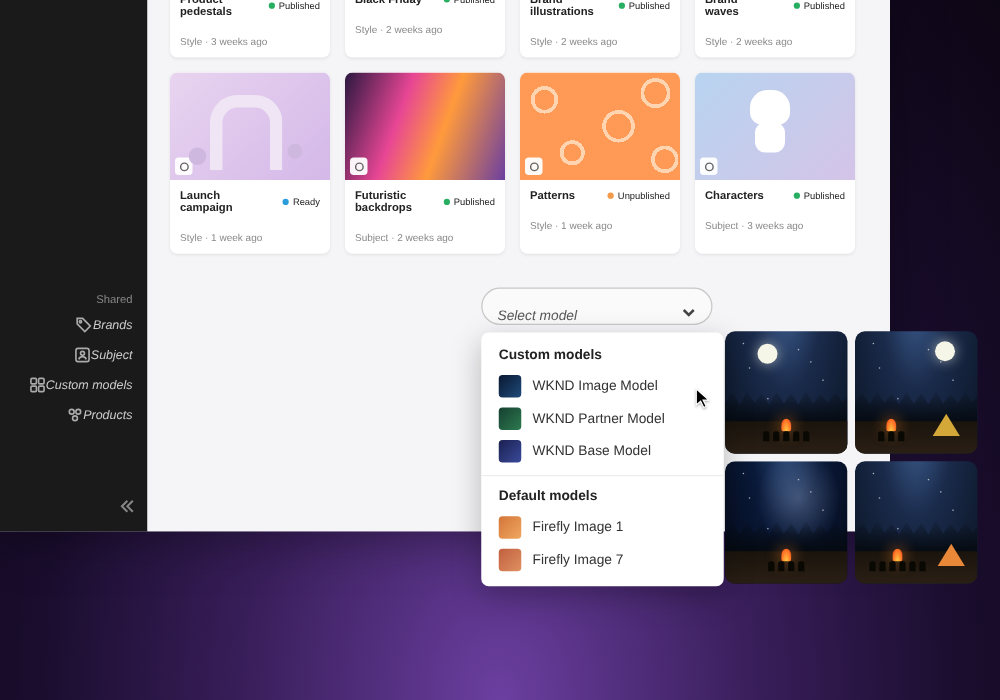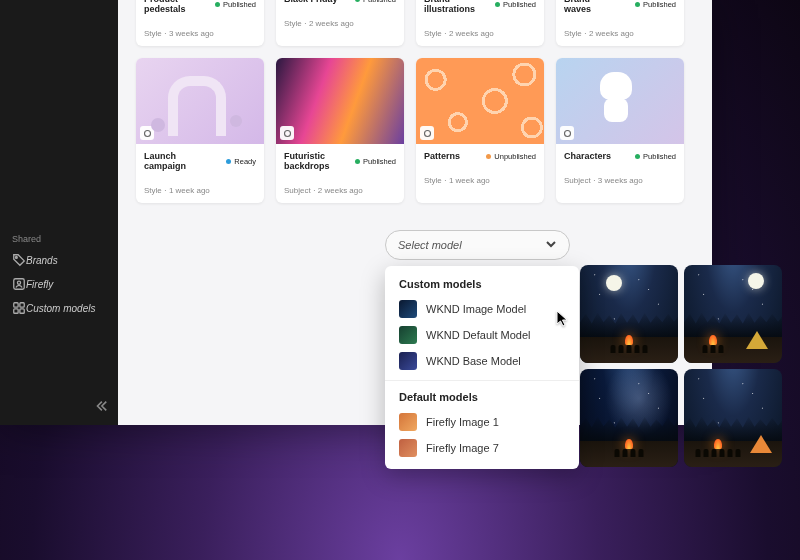--- a/index.html
+++ b/index.html
@@ -20,20 +20,21 @@
 }
 .sidebar {
   width: 118px;
   background: #1a1a1a;
   color: #ccc;
   display: flex;
   flex-direction: column;
   font-size: 10px;
   padding-top: 228px;
   position: relative;
+  align-items: flex-end;
 }
 .sidebar-heading {
   color: #888;
   font-size: 9px;
   padding: 6px 12px 4px;
 }
 .sidebar-item {
   display: flex;
   align-items: center;
   padding: 5px 12px;
@@ -131,21 +132,21 @@
   position: absolute;
   left: 385px; top: 230px;
   width: 185px;
 }
 .dropdown-trigger {
   width: 100%;
   height: 30px;
   background: #fafafa;
   border: 1px solid #c8c8c8;
   border-radius: 15px;
-  display: flex; align-items: center; justify-content: space-between;
+  display: flex; align-items: flex-end; justify-content: space-between;
   padding: 0 12px;
   font-size: 11px;
   font-style: italic;
   color: #555;
   cursor: pointer;
 }
 .dropdown-trigger svg { width: 12px; height: 12px; stroke: #444; fill: none; stroke-width: 2; }
 .dropdown-menu {
   width: 194px;
   background: #fff;
@@ -236,33 +237,43 @@
       <span>Brands</span>
     </div>
     <div class="sidebar-item">
       <span class="sidebar-icon">
           <svg viewBox="0 0 16 16">
             <rect x="2" y="2" width="12" height="12" rx="2"></rect>
             <circle cx="8" cy="6.5" r="1.8"></circle>
             <path d="M4.5 12c.8-1.8 2-2.5 3.5-2.5s2.7.7 3.5 2.5"></path>
           </svg>
         </span>
-      <span>Firefly</span>
+      <span>Subject</span>
     </div>
     <div class="sidebar-item">
       <span class="sidebar-icon">
           <svg viewBox="0 0 16 16">
             <rect x="2" y="2" width="5" height="5" rx="1"></rect>
             <rect x="9" y="2" width="5" height="5" rx="1"></rect>
             <rect x="2" y="9" width="5" height="5" rx="1"></rect>
             <rect x="9" y="9" width="5" height="5" rx="1"></rect>
           </svg>
         </span>
       <span>Custom models</span>
     </div>
+    <div class="sidebar-item">
+      <span class="sidebar-icon">
+          <svg viewBox="0 0 16 16">
+            <circle cx="5" cy="5" r="2.2"></circle>
+            <circle cx="11" cy="5" r="2.2"></circle>
+            <circle cx="8" cy="11" r="2.2"></circle>
+          </svg>
+        </span>
+      <span>Products</span>
+    </div>
 
     <div class="sidebar-collapse">
       <svg width="14" height="14" viewBox="0 0 16 16" stroke="#888" fill="none" stroke-width="1.8">
           <path d="M9 3l-5 5 5 5M14 3l-5 5 5 5"></path>
         </svg>
     </div>
   </div>
 
   <div class="main">
 
@@ -459,21 +470,21 @@
         </svg></span>
   </div>
   <div class="dropdown-menu">
     <div class="dd-heading">Custom models</div>
     <div class="dd-item">
       <div class="dd-swatch sw-brand"></div>
       <span>WKND Image Model</span>
     </div>
     <div class="dd-item">
       <div class="dd-swatch sw-partner"></div>
-      <span>WKND Default Model</span>
+      <span>WKND Partner Model</span>
     </div>
     <div class="dd-item">
       <div class="dd-swatch sw-base"></div>
       <span>WKND Base Model</span>
     </div>
     <div class="dd-divider"></div>
     <div class="dd-heading">Default models</div>
     <div class="dd-item">
       <div class="dd-swatch sw-fire3"></div>
       <span>Firefly Image 1</span>

